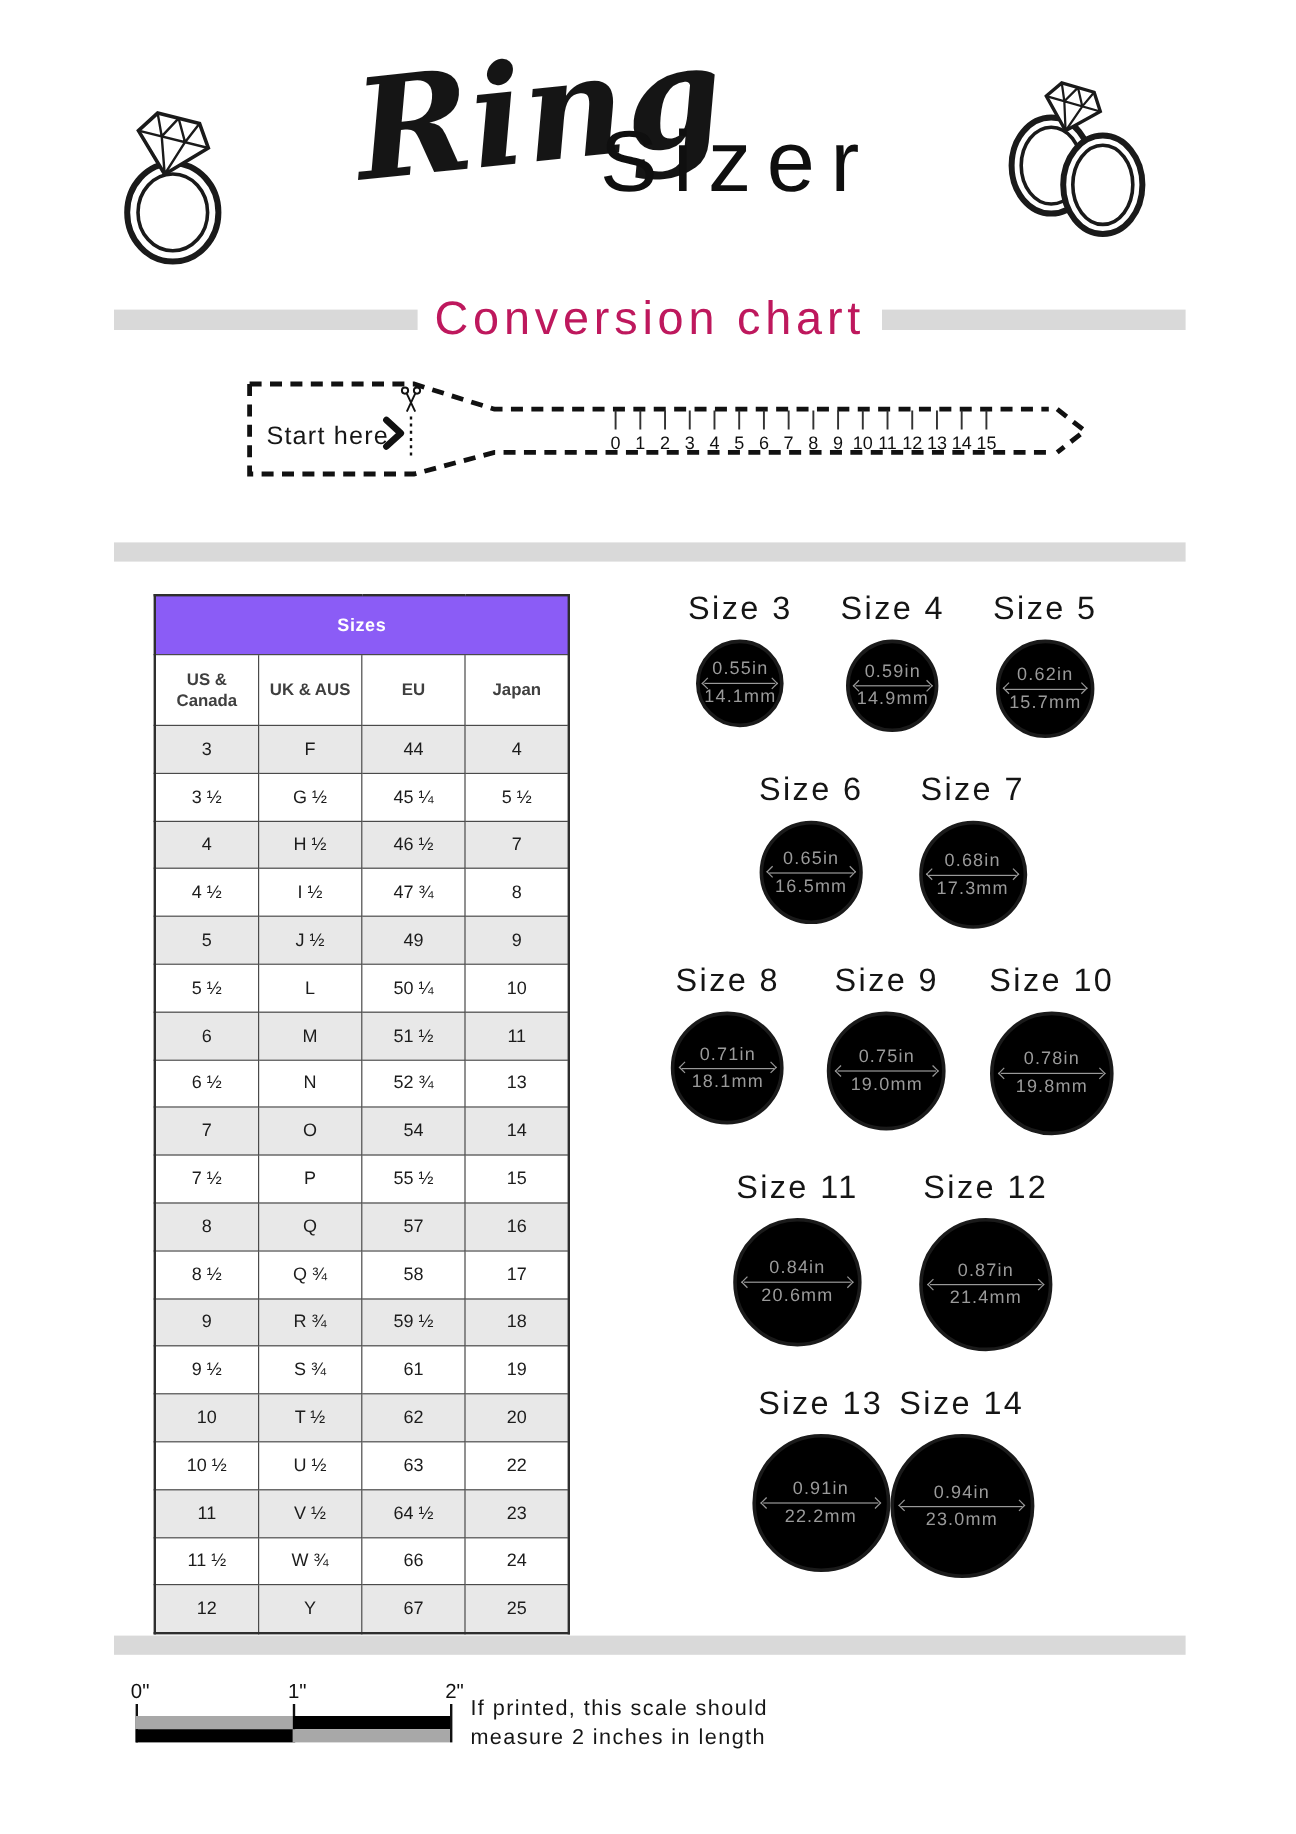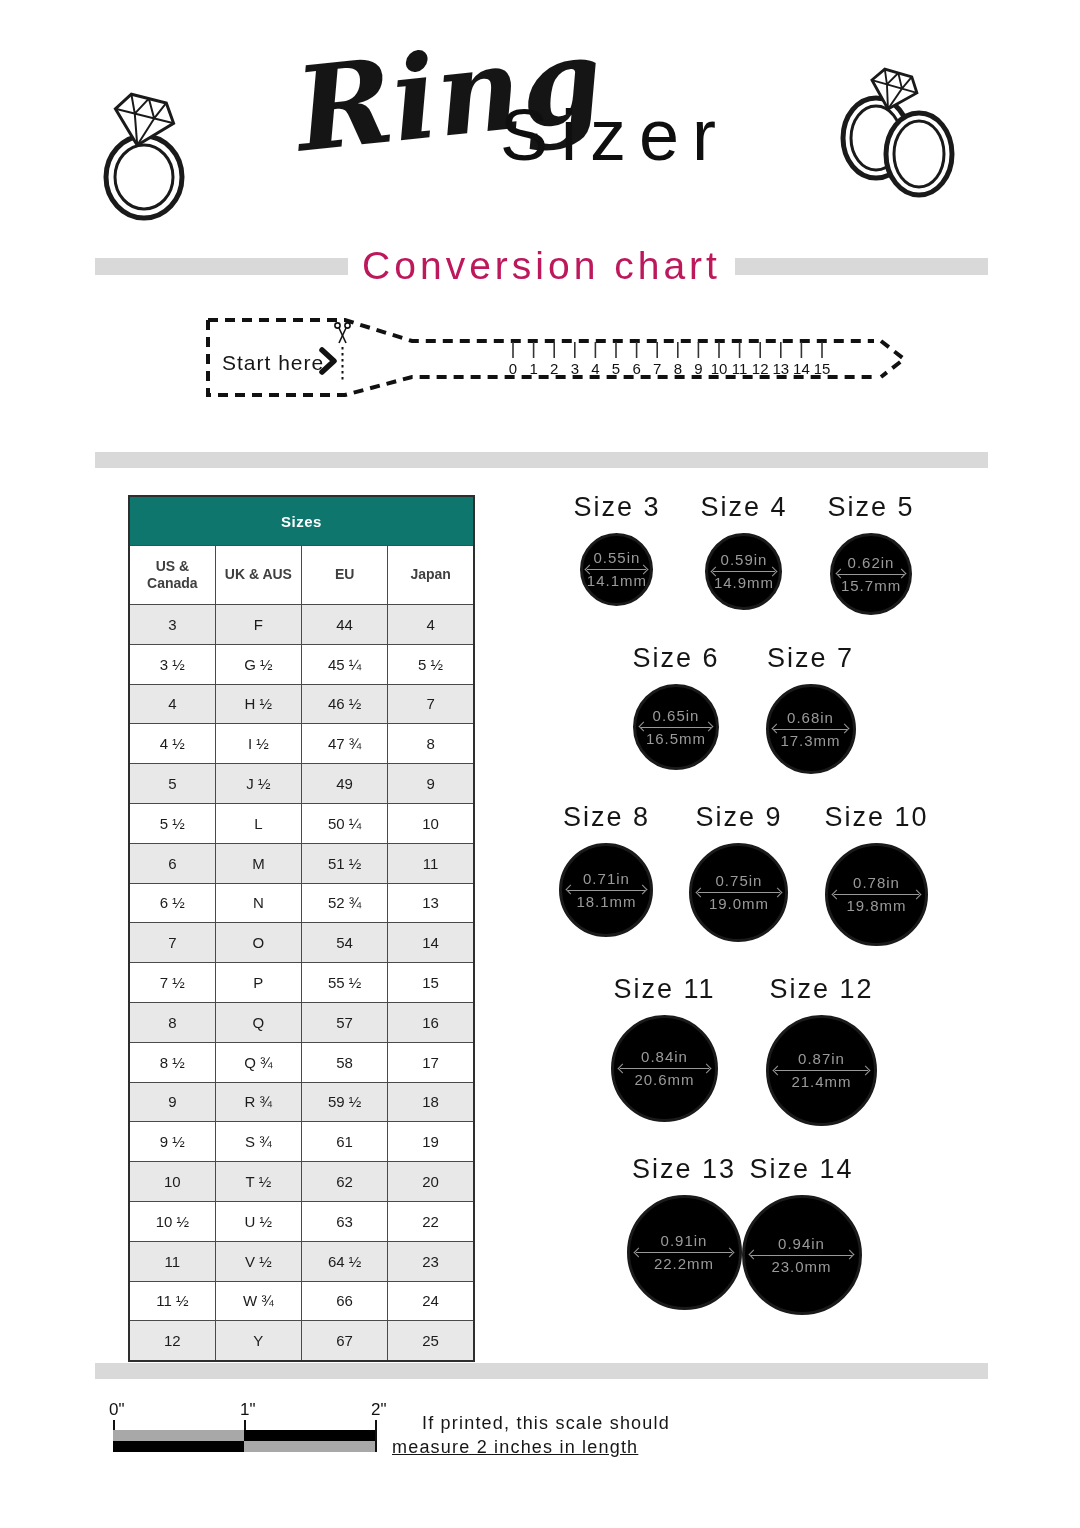--- a/index.html
+++ b/index.html
@@ -20,21 +20,21 @@
   .strip{position:absolute;left:195px;top:312px;}
 
   
   .divider{position:absolute;left:95px;width:893px;height:16px;background:#d9d9d9;}
   .divider.top{top:452px;} .divider.bottom{top:1363px;}
 
   
   table.conv{position:absolute;left:128px;top:495px;width:347px;border-collapse:collapse;
         table-layout:fixed;border:2px solid #2e2e2e;}
   table.conv th,table.conv td{border:1px solid #4a4a4a;text-align:center;vertical-align:middle;padding:0;}
-  .sizes-head th{background:#0f766e;color:#fff;height:48px;font-size:15px;font-weight:bold;letter-spacing:.5px;}
+  .sizes-head th{background:#8b5cf6;color:#fff;height:48px;font-size:15px;font-weight:bold;letter-spacing:.5px;}
   .cols-head th{height:58px;font-size:14px;font-weight:bold;color:#3f3f3f;background:#fff;line-height:1.25;}
   table.conv tbody td{height:38.8px;font-size:15px;color:#1c1c1c;background:#fff;}
   table.conv tbody tr.alt td{background:#e8e8e8;}
 
   
   .sizes-area{position:absolute;left:500px;top:492px;width:488px;}
   .size-row{display:flex;justify-content:center;align-items:flex-start;margin-bottom:28px;}
   .size-item{display:flex;flex-direction:column;align-items:center;}
   .size-title{font-size:27px;letter-spacing:2px;color:#151515;white-space:nowrap;
         line-height:1.15;margin-bottom:10px;}
@@ -384,17 +384,17 @@
     <div class="scale-label" style="left:109px;top:1400px;">0"</div>
     <div class="scale-label" style="left:240px;top:1400px;">1"</div>
     <div class="scale-label" style="left:371px;top:1400px;">2"</div>
     <div class="scale-tick" style="left:113px;"></div>
     <div class="scale-tick" style="left:244px;"></div>
     <div class="scale-tick" style="left:375px;"></div>
     <div class="scale-seg" style="left:113px;top:1430px;width:131px;background:#a8a8a8;"></div>
     <div class="scale-seg" style="left:244px;top:1430px;width:131px;background:#000;"></div>
     <div class="scale-seg" style="left:113px;top:1441px;width:131px;background:#000;"></div>
     <div class="scale-seg" style="left:244px;top:1441px;width:131px;background:#a8a8a8;"></div>
-    <div class="scale-note" style="top:1412px;margin-left:30px;">If printed, this scale should</div>
-    <div class="scale-note" style="top:1436px;text-decoration:underline;">measure 2 inches in length</div>
+    <div class="scale-note" style="top:1412px;">If printed, this scale should</div>
+    <div class="scale-note" style="top:1436px;">measure 2 inches in length</div>
   </div>
 
 </div>
 
 </body></html>

